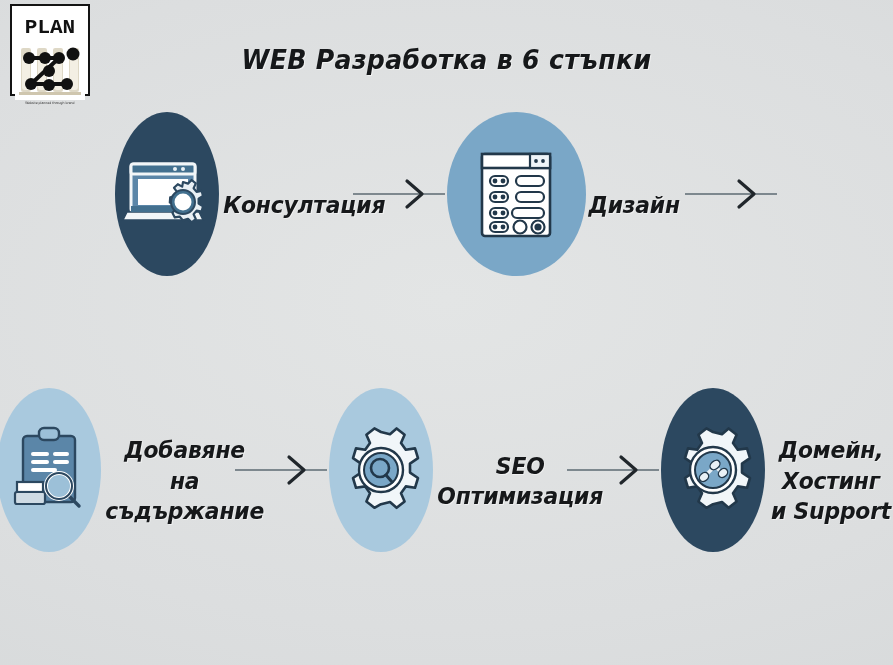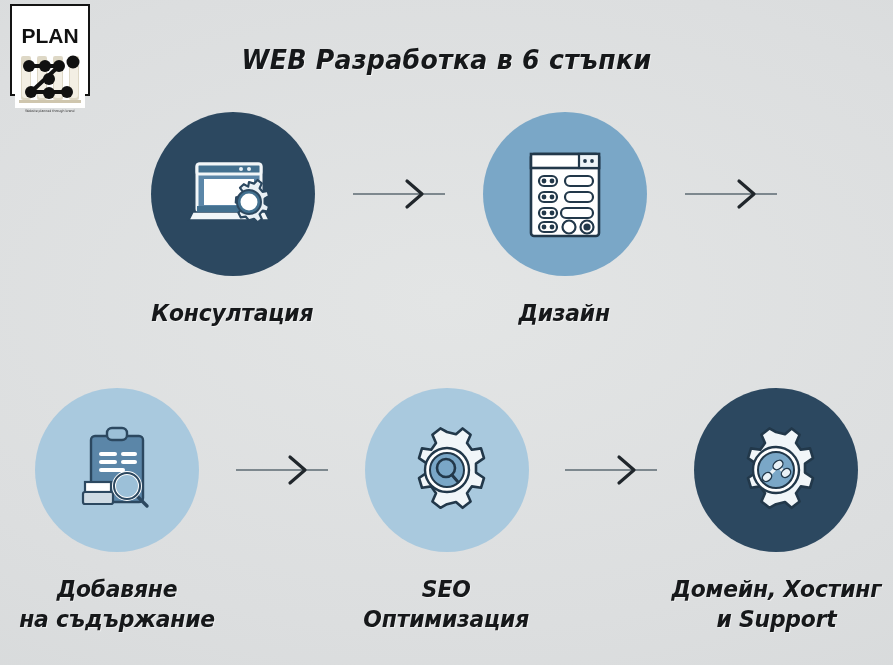--- a/index.html
+++ b/index.html
@@ -32,27 +32,27 @@
     width: 80px; height: 92px;
     background: #ffffff;
     border: 2px solid #141414;
     display: flex;
     flex-direction: column;
     align-items: center;
     padding: 3px 3px 2px;
     z-index: 20;
   }
   .logo-word {
-    font-family: Liberation Sans, sans-serif;
+    font-family: Liberation Mono, monospace;
     font-weight: bold;
     font-size: 21px;
     letter-spacing: 0px;
     color: #111;
     line-height: 1;
-    margin-top: 16px;
+    margin-top: 8px;
   }
   .logo-art {
     flex: 1;
     width: 100%;
     margin-top: 2px;
     position: relative;
   }
   .logo-tag {
     font-family: "DejaVu Sans", sans-serif;
     font-size: 3.4px;
@@ -94,21 +94,20 @@
   .row {
     display: flex;
     align-items: flex-start;
     justify-content: center;
     height: 276px;
   }
 
   .step {
     width: 236px;
     display: flex;
-    flex-direction: column;
     align-items: center;
   }
 
   .circle {
     width: 164px;
     height: 164px;
     border-radius: 50%;
     display: flex;
     align-items: center;
     justify-content: center;

